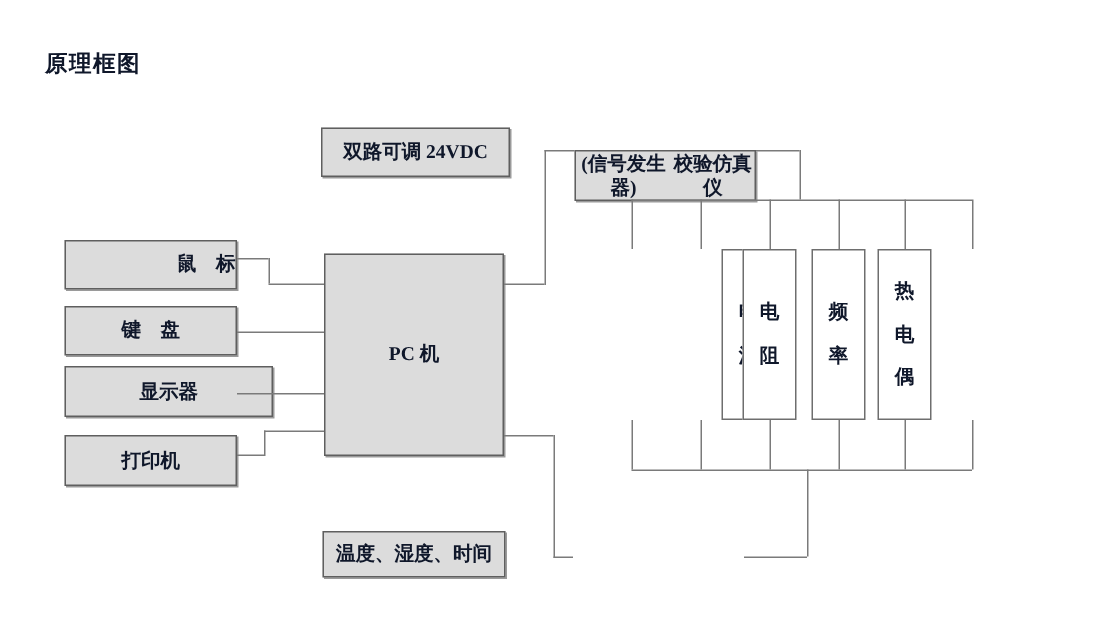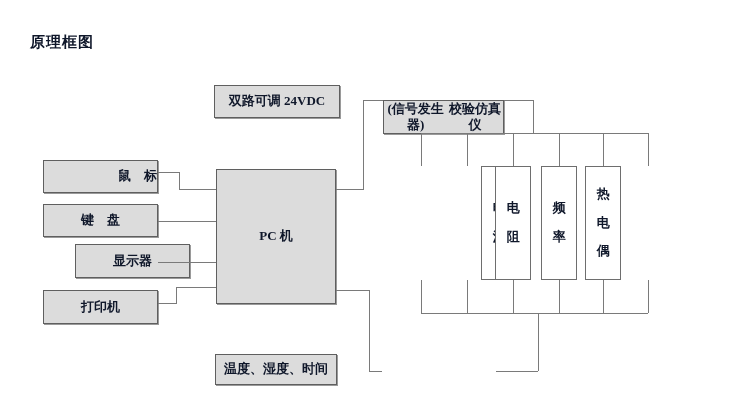--- a/index.html
+++ b/index.html
@@ -31,33 +31,33 @@
     font-weight: bold;
     line-height: 1.25;
   }
   .gray { background: #dcdcdc; box-shadow: 1px 1px 0 #9a9a9a; }
   .white { background: #ffffff; border: 1px solid #6e6e6e; }
   
   #psu      { left: 214px; top: 85px;  width: 126px; height: 33px; }
   #sim      { left: 383px; top: 84px;  width: 121px; height: 34px; flex-direction: row; margin-top: 16px; }
   #mouse    { left: 43px;  top: 160px; width: 115px; height: 33px; justify-content: flex-end; }
   #keyboard { left: 43px;  top: 204px; width: 115px; height: 33px; }
-  #display  { left: 43px;  top: 244px; width: 115px; height: 34px; margin-left: 32px; }
+  #display  { left: 43px;  top: 244px; width: 139px; height: 34px; }
   #printer  { left: 43px;  top: 290px; width: 115px; height: 34px; }
   #pc       { left: 216px; top: 169px; width: 120px; height: 135px; }
   #env      { left: 215px; top: 354px; width: 122px; height: 31px; }
   #hp       { left: 382px; top: 354px; width: 114px; height: 33px; }
   .vbox { top: 166px; width: 36px; height: 114px; }
   #ch0 { left: 403px; } #ch1 { left: 437px; margin-left: 44px; } #ch2 { left: 495px; }
   #ch3 { left: 541px; } #ch4 { left: 585px; } #ch5 { left: 631px; width: 35px; }
   .vlabel {
     width: 1.05em;
     word-break: break-all;
     line-height: 2.2em;
-    text-align: right;
+    text-align: center;
   }
   
   .ln { position: absolute; background: #7a7a7a; }
   .h { height: 1px; }
   .v { width: 1px; }
 </style>
 </head>
 <body>
 
 <div class="canvas">

